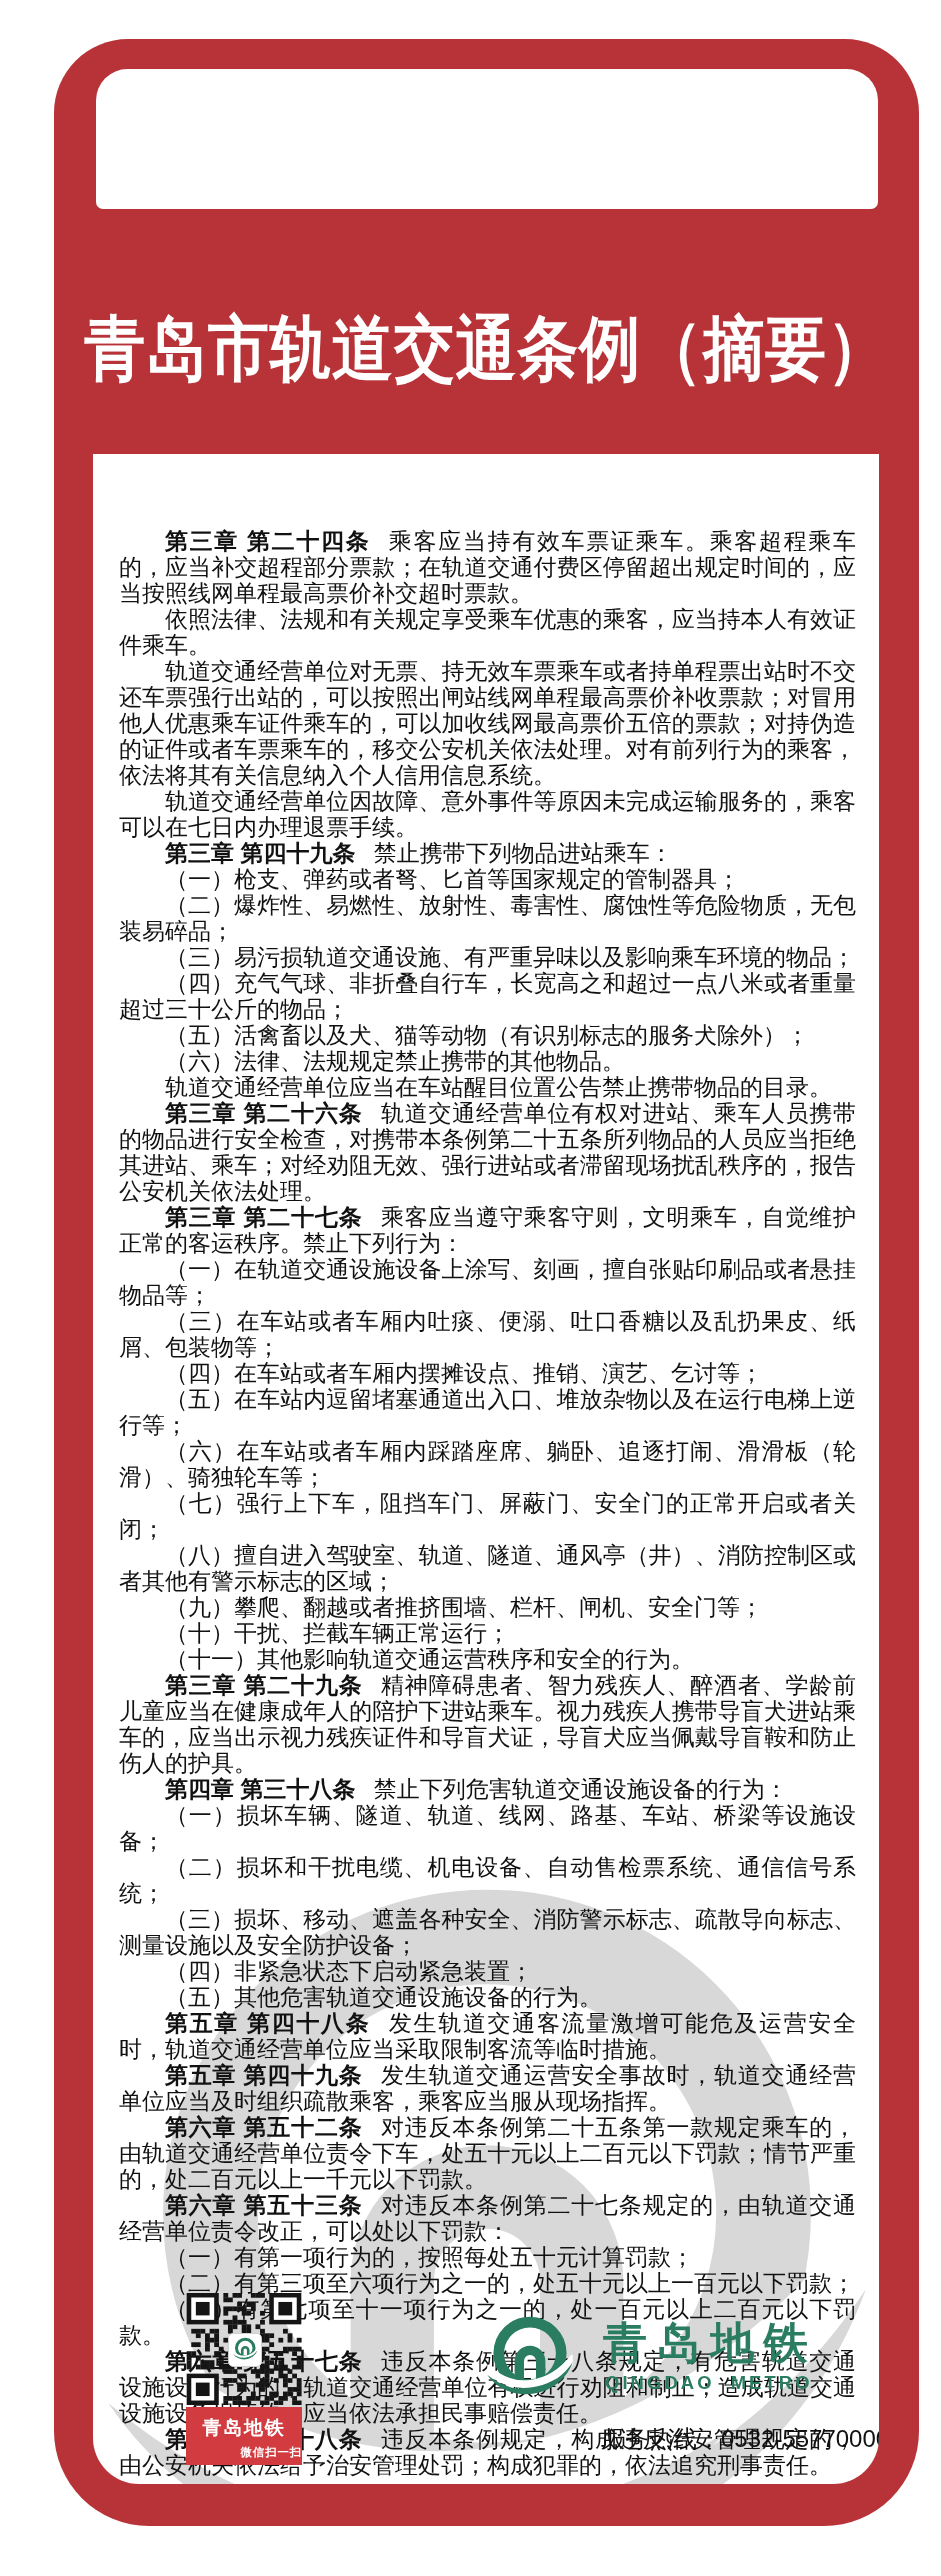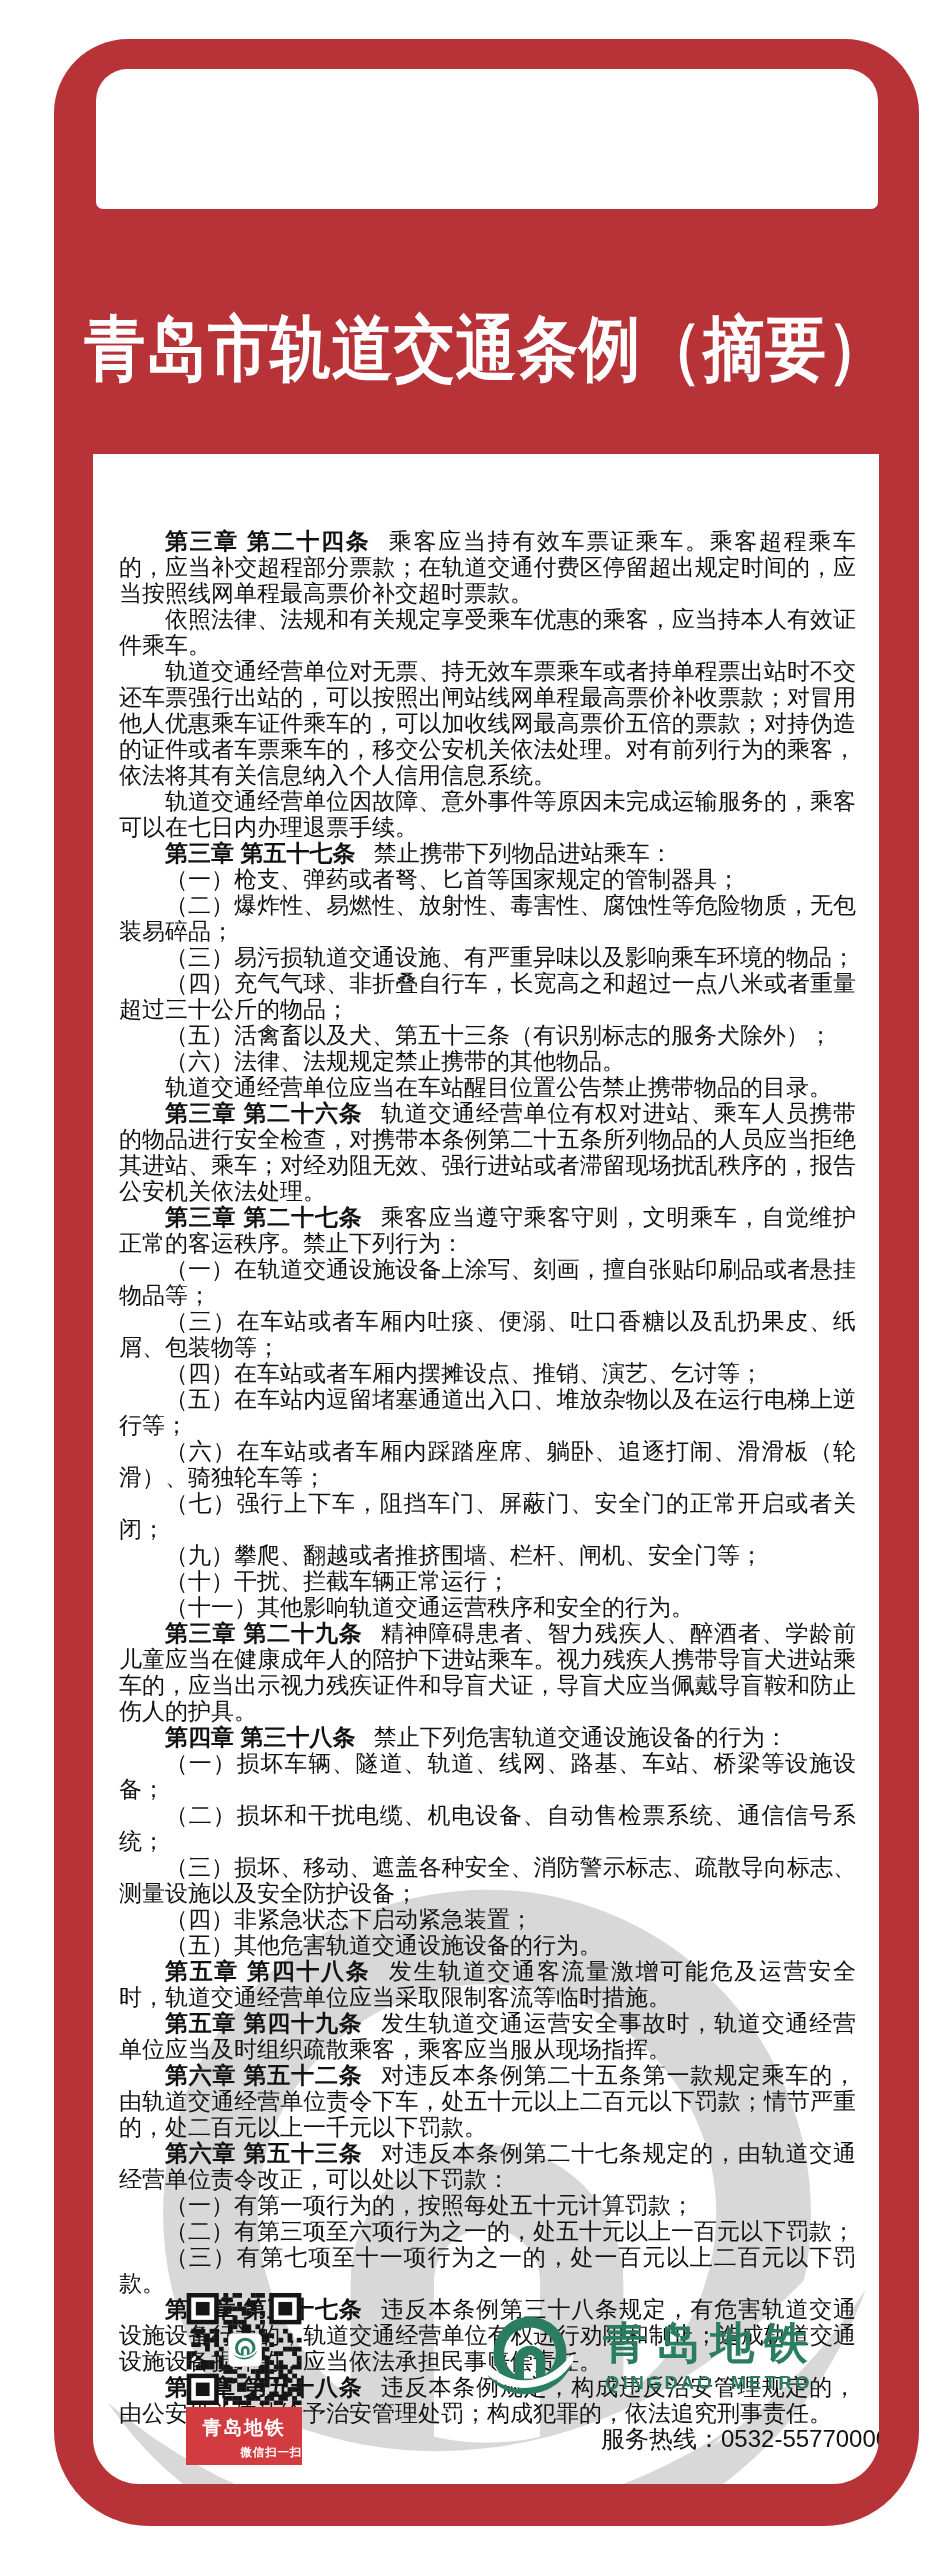--- a/index.html
+++ b/index.html
@@ -92,41 +92,41 @@
 
           <p class="article">
             <span class="art-body">轨道交通经营单位对无票、持无效车票乘车或者持单程票出站时不交还车票强行出站的，可以按照出闸站线网单程最高票价补收票款；对冒用他人优惠乘车证件乘车的，可以加收线网最高票价五倍的票款；对持伪造的证件或者车票乘车的，移交公安机关依法处理。对有前列行为的乘客，依法将其有关信息纳入个人信用信息系统。</span>
           </p>
 
           <p class="article">
             <span class="art-body">轨道交通经营单位因故障、意外事件等原因未完成运输服务的，乘客可以在七日内办理退票手续。</span>
           </p>
 
           <p class="article">
-            <b class="art-head">第三章 第五十七条</b><span class="art-body">禁止携带下列物品进站乘车：</span>
+            <b class="art-head">第三章 第四十九条</b><span class="art-body">禁止携带下列物品进站乘车：</span>
           </p>
 
           <p class="article">
             <span class="art-body">（一）枪支、弹药或者弩、匕首等国家规定的管制器具；</span>
           </p>
 
           <p class="article">
             <span class="art-body">（二）爆炸性、易燃性、放射性、毒害性、腐蚀性等危险物质，无包装易碎品；</span>
           </p>
 
           <p class="article">
             <span class="art-body">（三）易污损轨道交通设施、有严重异味以及影响乘车环境的物品；</span>
           </p>
 
           <p class="article">
             <span class="art-body">（四）充气气球、非折叠自行车，长宽高之和超过一点八米或者重量超过三十公斤的物品；</span>
           </p>
 
           <p class="article">
-            <span class="art-body">（五）活禽畜以及犬、第五十三条（有识别标志的服务犬除外）；</span>
+            <span class="art-body">（五）活禽畜以及犬、猫等动物（有识别标志的服务犬除外）；</span>
           </p>
 
           <p class="article">
             <span class="art-body">（六）法律、法规规定禁止携带的其他物品。</span>
           </p>
 
           <p class="article">
             <span class="art-body">轨道交通经营单位应当在车站醒目位置公告禁止携带物品的目录。</span>
           </p>
 
@@ -156,20 +156,23 @@
           </p>
 
           <p class="article">
             <span class="art-body">（六）在车站或者车厢内踩踏座席、躺卧、追逐打闹、滑滑板（轮滑）、骑独轮车等；</span>
           </p>
 
           <p class="article">
             <span class="art-body">（七）强行上下车，阻挡车门、屏蔽门、安全门的正常开启或者关闭；</span>
           </p>
 
+          <p class="article">
+            <span class="art-body">（八）擅自进入驾驶室、轨道、隧道、通风亭（井）、消防控制区或者其他有警示标志的区域；</span>
+          </p>
 
           <p class="article">
             <span class="art-body">（九）攀爬、翻越或者推挤围墙、栏杆、闸机、安全门等；</span>
           </p>
 
           <p class="article">
             <span class="art-body">（十）干扰、拦截车辆正常运行；</span>
           </p>
 
           <p class="article">

